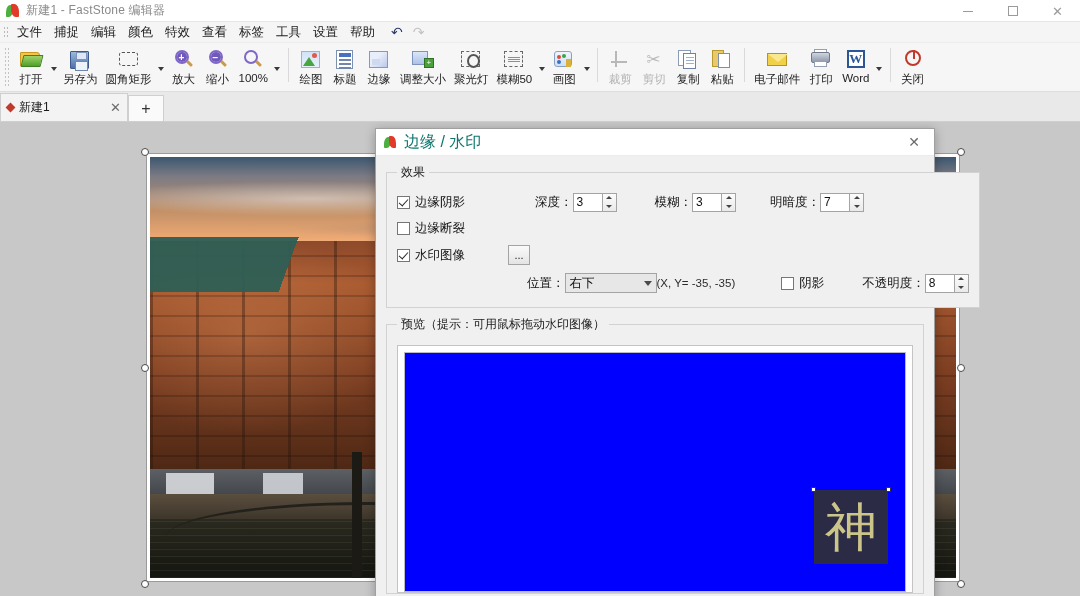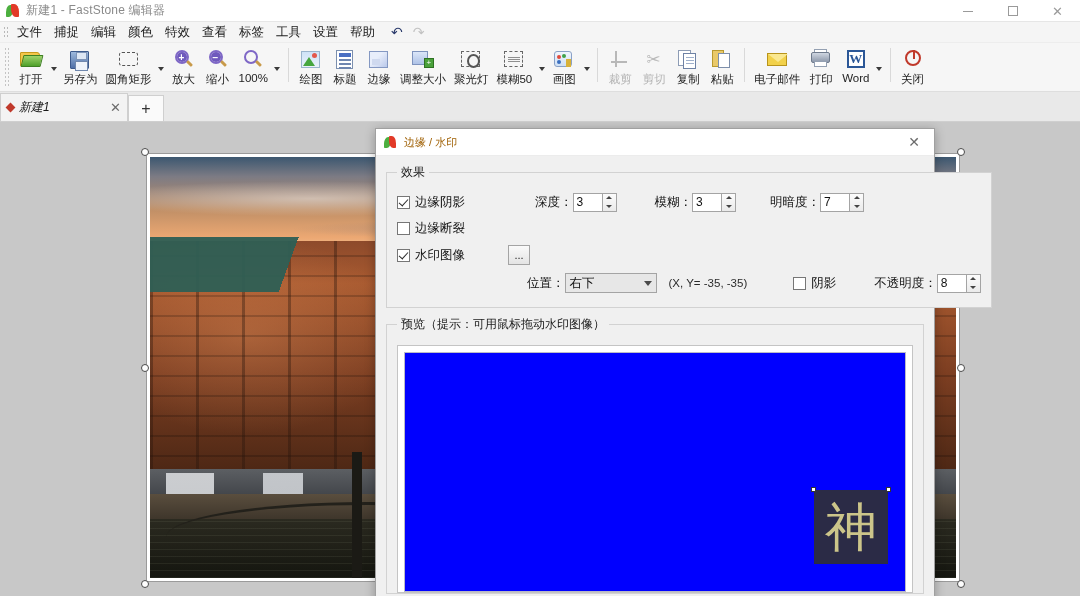--- a/index.html
+++ b/index.html
@@ -153,21 +153,21 @@
   
   .tabbar {
     position: absolute; top: 92px; left: 0; width: 1080px; height: 30px;
     background: #e9e9e9; border-bottom: 1px solid #cfcfcf; display: flex; align-items: flex-end;
   }
   .tab {
     height: 28px; min-width: 128px; background: #f3f3f3; border: 1px solid #cfcfcf; border-bottom: none;
     display: flex; align-items: center; padding: 0 6px; cursor: default;
   }
   .tab .dia { width: 7px; height: 7px; background: #c0392b; transform: rotate(45deg); margin-right: 5px; flex: none; }
-  .tab .tlabel { font-size: 12px; color: #1a1a1a; flex: 1; font-style: italic; }
+  .tab .tlabel { font-size: 12px; color: #1a1a1a; flex: 1; }
   .tab .tclose { color: #6a6a6a; font-size: 13px; margin-left: 12px; }
   .tab-add {
     height: 26px; width: 36px; background: #fafafa; border: 1px solid #cfcfcf; border-bottom: none;
     display: flex; align-items: center; justify-content: center; color: #333; font-size: 16px; cursor: default;
   }
 
   
   .canvas-area { position: absolute; top: 122px; left: 0; width: 1080px; height: 474px; background: #c8c8c8; }
   .photo-wrap { position: absolute; left: 146px; top: 31px; width: 814px; height: 429px; }
   .photo-sel { position: absolute; inset: 0; border: 1px solid #9a9a9a; background: #ffffff; padding: 3px; }
@@ -227,21 +227,21 @@
   }
   .dlg-title {
     height: 27px; background: #ffffff; display: flex; align-items: center; padding: 0 4px 0 8px;
     border-bottom: 1px solid #ececec;
   }
   .dlg-title .dlg-logo { width: 13px; height: 13px; position: relative; margin-right: 7px; flex: none; }
   .dlg-title .dlg-logo .lg { position: absolute; left: 0; top: 1px; width: 7px; height: 11px;
     background: #4caf3f; border-radius: 60% 10% 60% 10%; }
   .dlg-title .dlg-logo .lr { position: absolute; left: 5px; top: 0; width: 7px; height: 12px;
     background: #e23a28; border-radius: 10% 60% 10% 60%; }
-  .dlg-title .t { font-size: 11px; color: #a16207; flex: 1; }
+  .dlg-title .t { font-size: 16px; color: #0f766e; flex: 1; }
   .dlg-close { width: 32px; height: 24px; display: flex; align-items: center; justify-content: center;
     color: #6b6b6b; font-size: 14px; cursor: default; }
   .dlg-body { padding: 8px 10px 0 10px; }
 
   fieldset.group {
     border: 1px solid #d2d2d2; margin: 0 0 8px 0; padding: 8px 10px 10px 10px;
     background: #f0f0f0;
   }
   fieldset.group > legend { font-size: 12px; color: #1a1a1a; padding: 0 4px; }
 
@@ -278,21 +278,21 @@
     font-size: 11px; color: #222; cursor: default;
   }
 
   .select {
     width: 92px; height: 20px; border: 1px solid #a4a4a4; background: #e7e7e7;
     display: flex; align-items: center; padding: 0 4px; font-size: 12.5px; color: #111; cursor: default;
   }
   .select .sv { flex: 1; }
   .select .sc { width: 0; height: 0; border-left: 4px solid transparent; border-right: 4px solid transparent;
     border-top: 5px solid #4a4a4a; }
-  .xy { font-size: 11.5px; color: #2b2b2b; margin-left: 12px; white-space: nowrap; }
+  .xy { font-size: 11.5px; color: #2b2b2b; margin-left: 0; white-space: nowrap; }
 
   .preview-inner {
     margin-top: 4px; background: #ffffff; border: 1px solid #c4c4c4; padding: 6px;
     height: 248px; position: relative;
   }
   .preview-blue { position: absolute; left: 6px; top: 6px; right: 6px; bottom: 0;
     background: #0000ff; border: 1px solid #b9b9c8; }
   .wm {
     position: absolute; right: 24px; bottom: 28px; width: 74px; height: 74px;
     background: #2b2b46; display: flex; align-items: center; justify-content: center;

